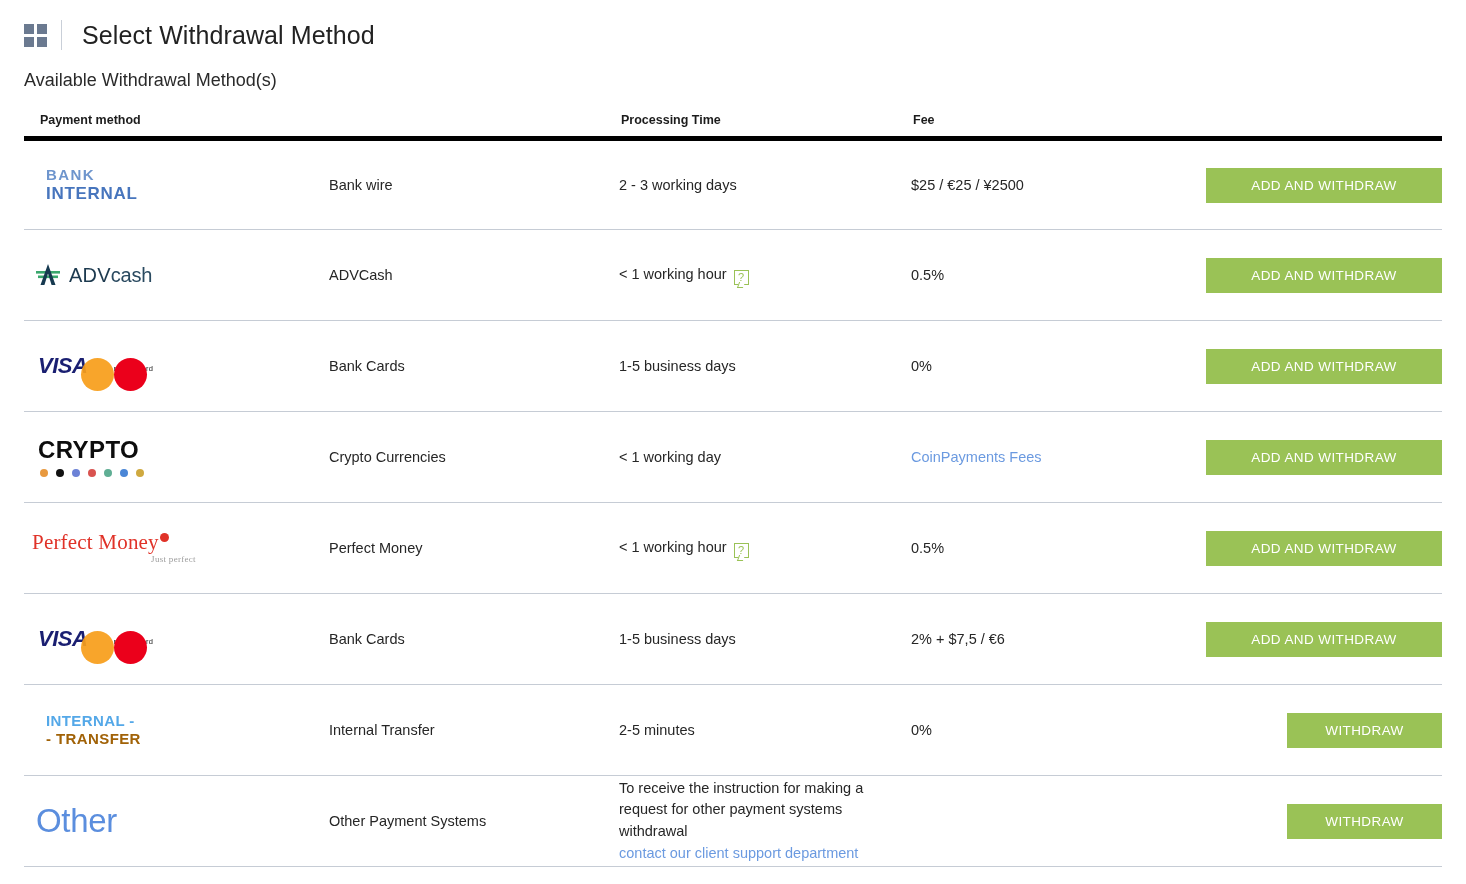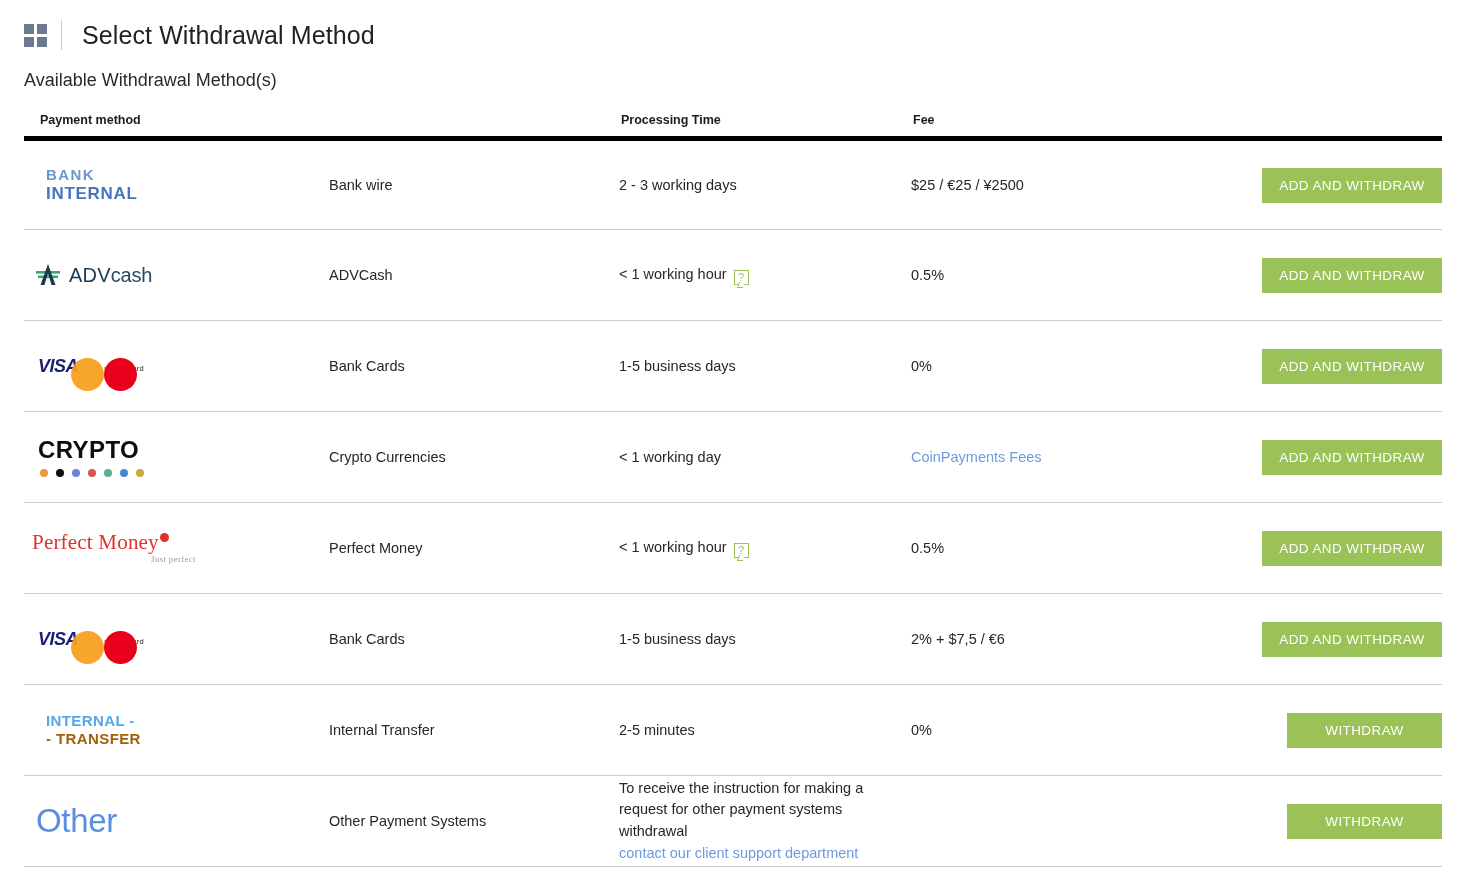--- a/index.html
+++ b/index.html
@@ -109,21 +109,21 @@
     border: none;
     font-family: "Liberation Sans", sans-serif;
     font-size: 13.5px;
     letter-spacing: 0.4px;
     text-align: center;
     cursor: pointer;
     padding: 0;
     line-height: 35px;
     height: 35px;
   }
-  .btn-wide { width: 180px; }
+  .btn-wide { width: 236px; }
   .btn-narrow { width: 155px; }
 
   
   .link {
     color: #6b9ae0;
     text-decoration: none;
     cursor: pointer;
     font-size: 14.5px;
   }
 
@@ -161,21 +161,21 @@
   
   .logo-adv { display: flex; align-items: center; padding-left: 12px; }
   .logo-adv .mark { width: 26px; height: 24px; margin-right: 7px; }
   .logo-adv .txt { font-size: 20px; color: #1d3a4f; letter-spacing: -0.2px; }
   .logo-adv .txt b { font-weight: normal; letter-spacing: 0.2px; }
   .logo-adv .txt i { font-style: normal; font-weight: 400; color: #2a4a60; }
 
   
   .logo-cards { display: flex; align-items: center; gap: 20px; padding-left: 14px; }
   .visa-txt {
-    font-size: 18px;
+    font-size: 22px;
     font-weight: bold;
     font-style: italic;
     color: #1a1f71;
     letter-spacing: -0.5px;
   }
   .mc { width: 52px; text-align: center; }
   .mc-circles { position: relative; height: 33px; width: 52px; }
   .mc-circles .c {
     position: absolute; top: 0;
     width: 33px; height: 33px; border-radius: 50%;

